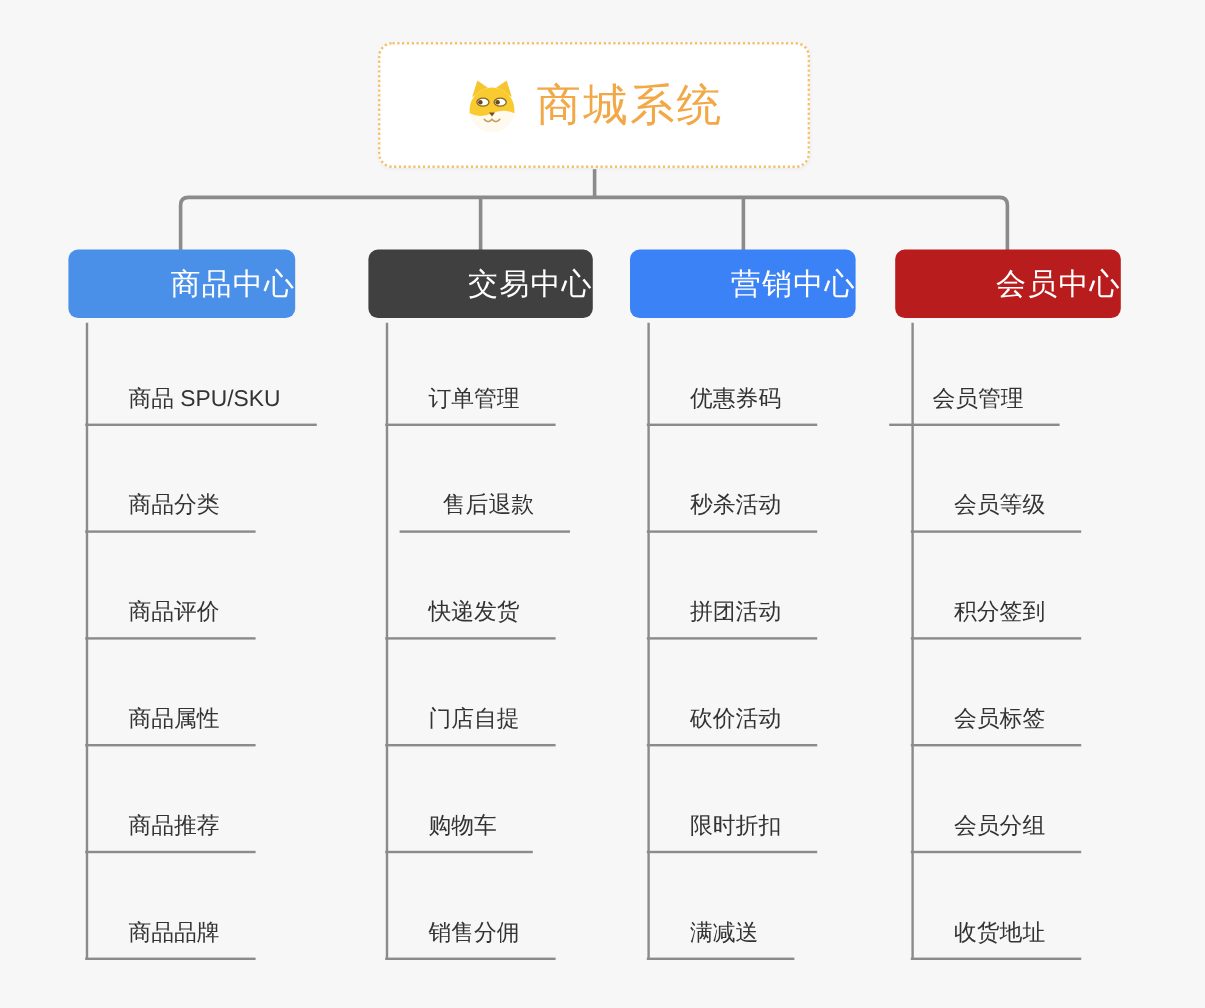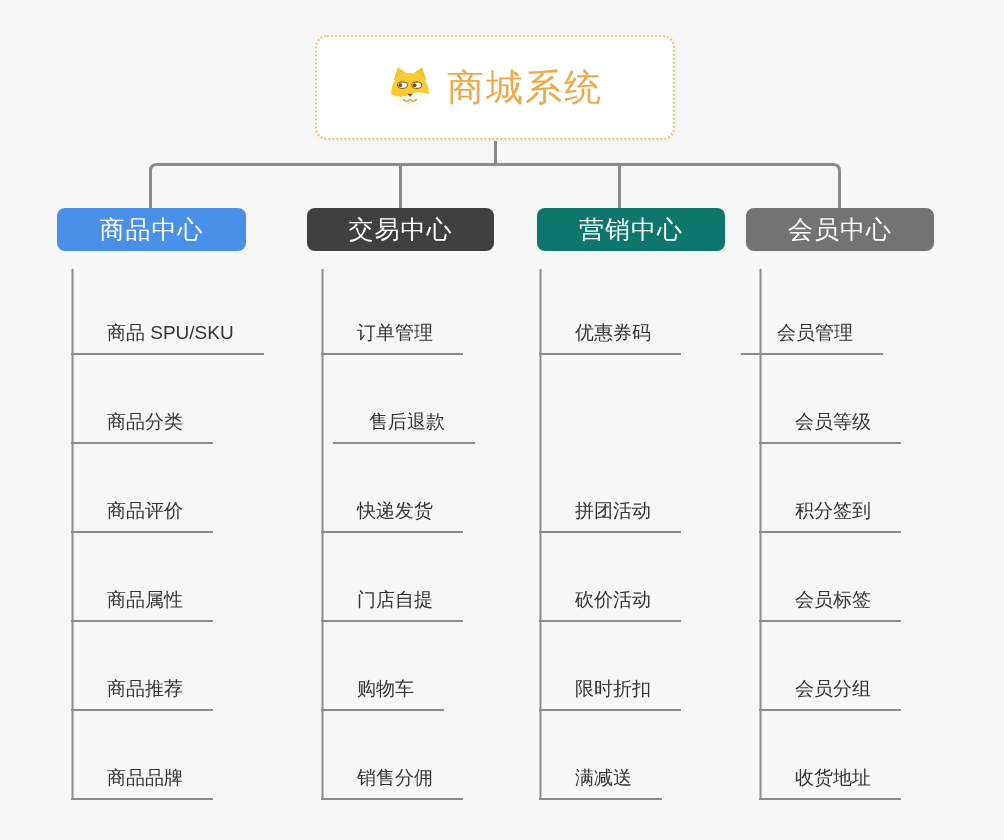--- a/index.html
+++ b/index.html
@@ -46,25 +46,25 @@
     color: #f2a846;
   }
   .dog-icon {
     display: inline-flex;
     width: 46px;
     height: 46px;
   }
   .branch {
     position: absolute;
     top: 208px;
-    height: 43px;
+    height: 57px;
     border-radius: 8px;
     display: flex;
     align-items: center;
-    justify-content: center;
+    justify-content: flex-end;
     color: #ffffff;
     font-size: 25px;
     letter-spacing: 1px;
   }
   .item {
     position: absolute;
     font-size: 19px;
     line-height: 27px;
     color: #333333;
     padding: 0 30px 7px 36px;
@@ -105,42 +105,43 @@
     </span>
     <span class="root-title" style="color: rgb(242, 168, 70);">商城系统</span>
   </div>
 
   <div class="branch" style="left: 57px; width: 189px; background-color: rgb(74, 144, 232);">
     <span>商品中心</span>
   </div>
   <div class="branch" style="left: 307px; width: 187px; background-color: #404040;">
     <span>交易中心</span>
   </div>
-  <div class="branch" style="left: 537px; width: 188px; background-color: #0f766e;">
+  <div class="branch" style="left: 525px; width: 188px; background-color: #3b82f6;">
     <span>营销中心</span>
   </div>
-  <div class="branch" style="left: 746px; width: 188px; background-color: #737373;">
+  <div class="branch" style="left: 746px; width: 188px; background-color: #b91c1c;">
     <span>会员中心</span>
   </div>
 
   <div class="item" style="left: 71px; top: 319px; border-color: rgb(139, 139, 139);">商品 SPU/SKU</div>
   <div class="item" style="left: 71px; top: 408px; border-color: rgb(139, 139, 139);">商品分类</div>
   <div class="item" style="left: 71px; top: 497px; border-color: rgb(139, 139, 139);">商品评价</div>
   <div class="item" style="left: 71px; top: 586px; border-color: rgb(139, 139, 139);">商品属性</div>
   <div class="item" style="left: 71px; top: 675px; border-color: rgb(139, 139, 139);">商品推荐</div>
   <div class="item" style="left: 71px; top: 764px; border-color: rgb(139, 139, 139);">商品品牌</div>
 
   <div class="item" style="left: 321px; top: 319px; border-color: rgb(139, 139, 139);">订单管理</div>
   <div class="item" style="left: 321px; top: 408px; border-color: rgb(139, 139, 139); margin-left: 12px;">售后退款</div>
   <div class="item" style="left: 321px; top: 497px; border-color: rgb(139, 139, 139);">快递发货</div>
   <div class="item" style="left: 321px; top: 586px; border-color: rgb(139, 139, 139);">门店自提</div>
   <div class="item" style="left: 321px; top: 675px; border-color: rgb(139, 139, 139);">购物车</div>
   <div class="item" style="left: 321px; top: 764px; border-color: rgb(139, 139, 139);">销售分佣</div>
 
   <div class="item" style="left: 539px; top: 319px; border-color: rgb(139, 139, 139);">优惠券码</div>
+  <div class="item" style="left: 539px; top: 408px; border-color: rgb(139, 139, 139);">秒杀活动</div>
   <div class="item" style="left: 539px; top: 497px; border-color: rgb(139, 139, 139);">拼团活动</div>
   <div class="item" style="left: 539px; top: 586px; border-color: rgb(139, 139, 139);">砍价活动</div>
   <div class="item" style="left: 539px; top: 675px; border-color: rgb(139, 139, 139);">限时折扣</div>
   <div class="item" style="left: 539px; top: 764px; border-color: rgb(139, 139, 139);">满减送</div>
 
   <div class="item" style="left: 741px; top: 319px; border-color: rgb(139, 139, 139);">会员管理</div>
   <div class="item" style="left: 759px; top: 408px; border-color: rgb(139, 139, 139);">会员等级</div>
   <div class="item" style="left: 759px; top: 497px; border-color: rgb(139, 139, 139);">积分签到</div>
   <div class="item" style="left: 759px; top: 586px; border-color: rgb(139, 139, 139);">会员标签</div>
   <div class="item" style="left: 759px; top: 675px; border-color: rgb(139, 139, 139);">会员分组</div>

